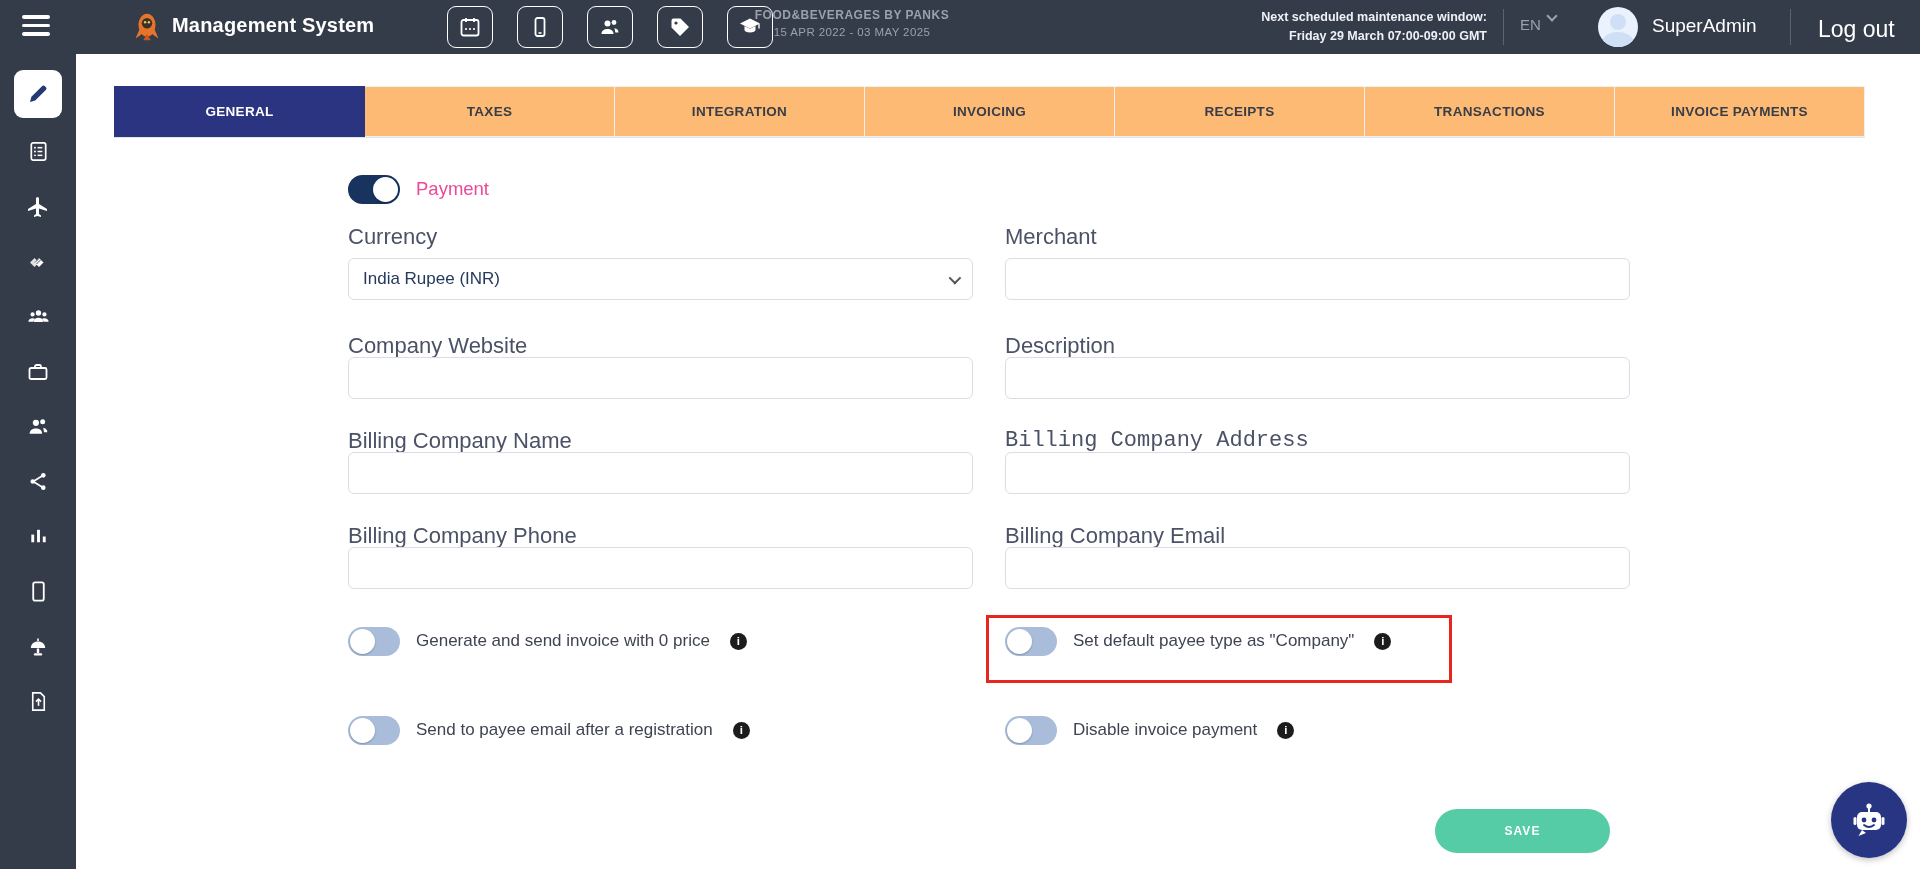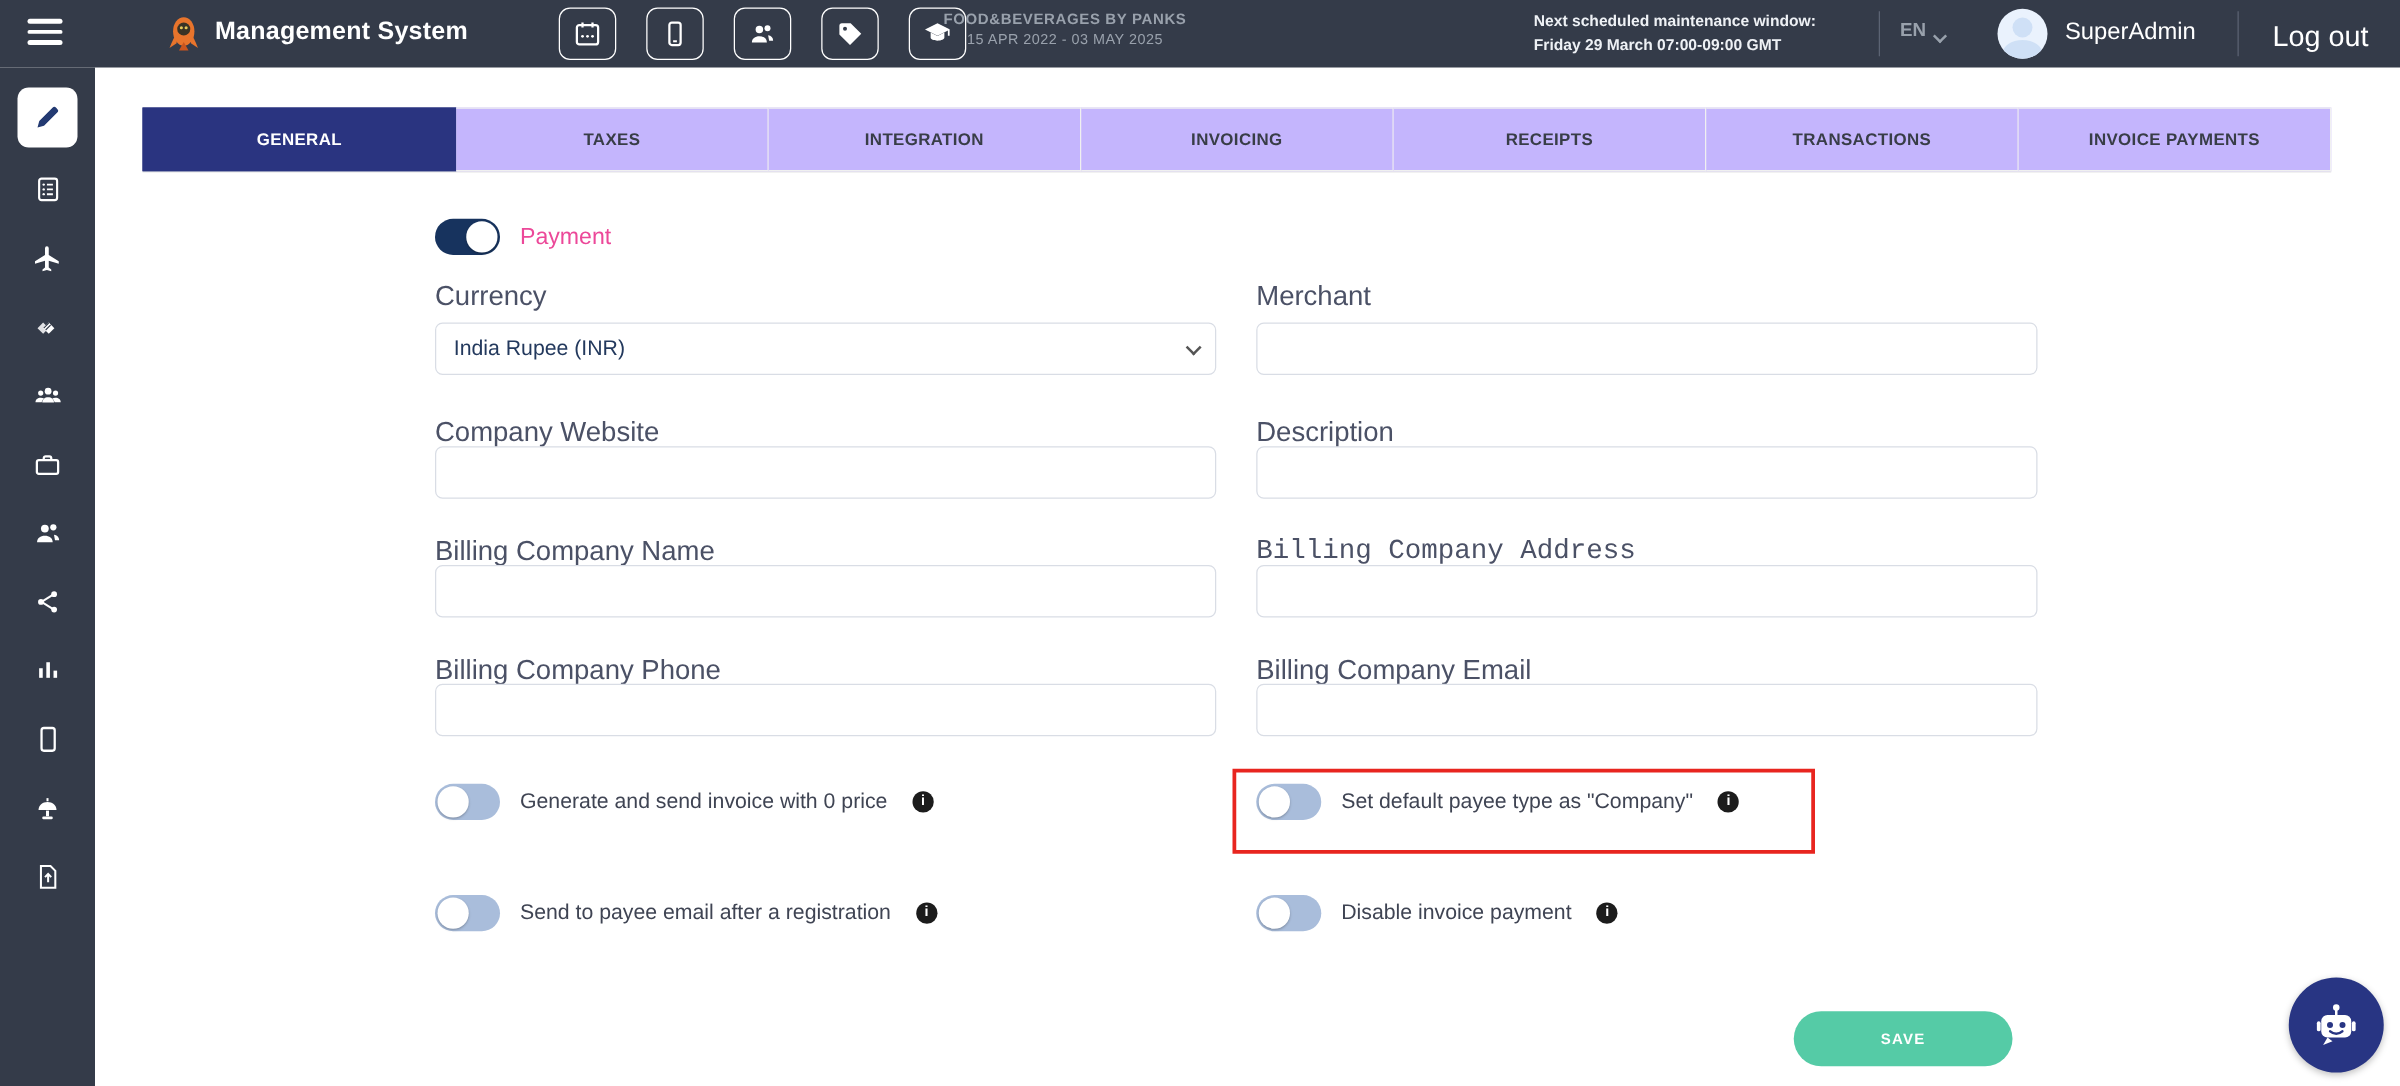--- a/index.html
+++ b/index.html
@@ -12,25 +12,25 @@
   .hamburger { position:absolute; left:22px; top:15px; width:28px; height:24px; cursor:pointer; }
   .hamburger span { display:block; height:3.5px; background:#fff; border-radius:2px; margin-bottom:5px; }
   .logo { position:absolute; left:128px; top:8px; width:38px; height:38px; }
   .app-title { position:absolute; left:172px; top:14px; color:#fff; font-size:20px; font-weight:600; letter-spacing:.2px; }
   .toolbar { position:absolute; left:447px; top:6px; display:flex; gap:24px; }
   .tb-btn { width:46px; height:42px; border:1.6px solid #fff; border-radius:9px;
             display:flex; align-items:center; justify-content:center; cursor:pointer; }
   .org { position:absolute; left:702px; top:8px; width:300px; text-align:center; color:#99a1ac; }
   .org .l1 { font-size:12px; font-weight:700; letter-spacing:.5px; }
   .org .l2 { font-size:11.5px; margin-top:4px; letter-spacing:.4px; }
-  .maint { position:absolute; left:1227px; top:8px; width:260px; text-align:left; color:#eef1f5;
+  .maint { position:absolute; left:1227px; top:8px; width:260px; text-align:right; color:#eef1f5;
            font-size:12.5px; font-weight:600; line-height:1.55; }
   .vdiv { position:absolute; top:9px; width:1px; height:36px; background:#5b6373; }
-  .lang { position:absolute; left:1520px; top:16px; color:#99a1ac; font-size:15px; font-weight:700;
-          display:flex; align-items:flex-end; gap:7px; cursor:pointer; }
+  .lang { position:absolute; left:1520px; top:16px; color:#99a1ac; font-size:15px; font-weight:400;
+          display:flex; align-items:flex-start; gap:7px; cursor:pointer; }
   .chev { width:8px; height:8px; border-right:2px solid #99a1ac; border-bottom:2px solid #99a1ac;
           transform:rotate(45deg); margin-top:-4px; }
   .avatar { position:absolute; left:1598px; top:7px; width:40px; height:40px; border-radius:50%;
             background:#eaf2fd; overflow:hidden; cursor:pointer; }
   .avatar .head { position:absolute; left:12px; top:7px; width:16px; height:16px; border-radius:50%; background:#cfe0f6; }
   .avatar .body { position:absolute; left:4px; top:25px; width:32px; height:22px; border-radius:50%; background:#cfe0f6; }
   .user-name { position:absolute; left:1652px; top:15px; color:#fff; font-size:19px; font-weight:500; }
   .logout { position:absolute; left:1818px; top:16px; color:#fff; font-size:23px; cursor:pointer; }
 
   
@@ -39,21 +39,21 @@
   .side-item { width:76px; height:55px; display:flex; align-items:center; justify-content:center; cursor:pointer; }
   .side-item.first { height:60px; }
   .active-tile { width:48px; height:48px; background:#fff; border-radius:9px;
                  display:flex; align-items:center; justify-content:center; }
 
   
   .main { position:absolute; left:76px; top:54px; right:0; bottom:0; background:#fff; }
 
   .tabs { position:absolute; left:38px; top:32px; width:1751px; height:52px; display:flex;
           border-bottom:1px solid #e3e3e3; }
-  .tab { flex:1; background:#c4b5fd; border:1px solid #f0f0f0; border-left:none;
+  .tab { flex:1; background:#fdba74; border:1px solid #f0f0f0; border-left:none;
          display:flex; align-items:center; justify-content:center; cursor:pointer;
          font-size:13.5px; font-weight:700; letter-spacing:.3px; color:#383d47; }
   .tab:first-child { border-left:1px solid #f0f0f0; }
   .tab.active { background:#2a3480; border-color:#2a3480; color:#fff; }
 
   .field-label { position:absolute; font-size:22px; color:#4b5166; }
   .tinput { position:absolute; width:625px; height:42px; border:1px solid #d9dde5; border-radius:6px;
             background:#fff; font-size:17px; color:#23395d; padding:0 14px;
             font-family:"Liberation Sans", sans-serif; outline:none; }
   .select { position:absolute; width:625px; height:42px; border:1px solid #d9dde5; border-radius:6px;

